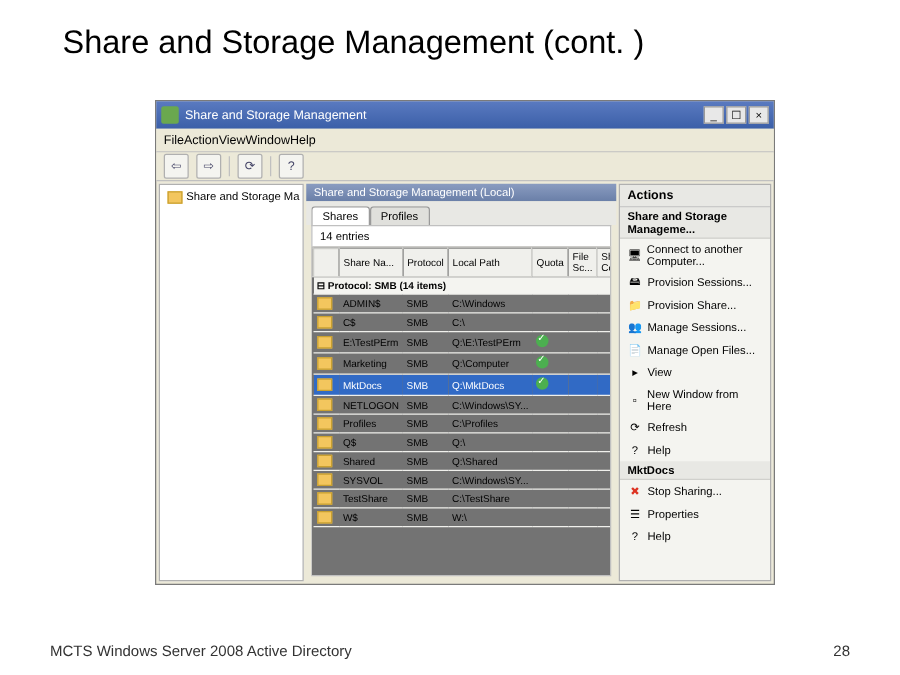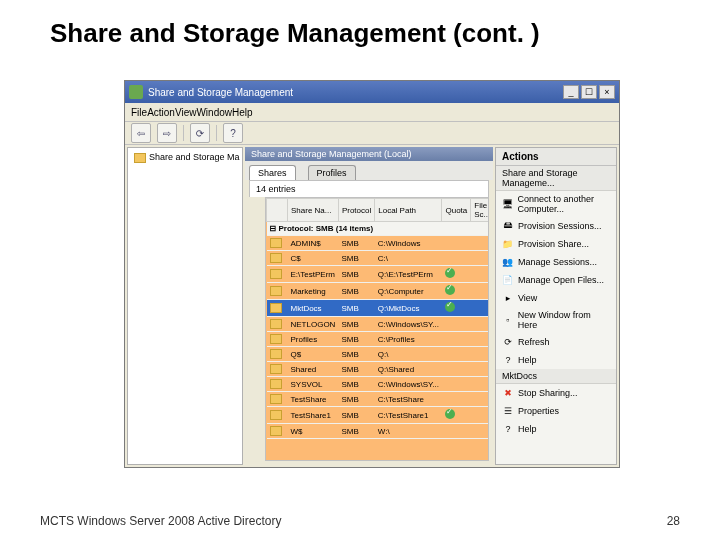--- a/index.html
+++ b/index.html
@@ -1,47 +1,47 @@
 <!DOCTYPE html>
 <html><head>
 <meta charset="utf-8">
 <style>
 body{margin:0;width:720px;height:540px;background:#fff;font-family:"Segoe UI",Tahoma,sans-serif;font-size:11px;color:#000;overflow:hidden}
-.slide-title{font-size:26px;font-weight:700;padding:18px 15px 12px 50px}
+.slide-title{font-size:26px;font-weight:400;padding:18px 15px 12px 50px}
 .footer{position:absolute;bottom:12px;left:40px;right:40px;display:flex;justify-content:space-between;font-size:12px;color:#333}
 .app{position:absolute;left:124px;top:80px;width:494px;height:386px;border:1px solid #7a7a7a;background:#ece9d8;display:flex;flex-direction:column}
 .titlebar{height:22px;background:linear-gradient(#5a7ac0,#3b5fa8);color:#fff;display:flex;align-items:center;padding:0 4px;font-size:10px}
 .titlebar .ticon{width:14px;height:14px;background:#6aa84f;margin-right:5px;border-radius:2px}
 .winctl{margin-left:auto;display:flex;gap:2px}
 .winctl button{width:16px;height:14px;background:#e8e8e8;border:1px solid #9a9a9a;font-size:9px;line-height:10px;padding:0;cursor:pointer}
 .menubar{height:18px;background:#ece9d8;display:flex;align-items:center;padding:0 6px;font-size:10px;border-bottom:1px solid #c0c0c0}
 .toolbar{height:22px;background:#ece9d8;display:flex;align-items:center;gap:6px;padding:0 6px;border-bottom:1px solid #c0c0c0}
 .tb-btn{width:18px;height:18px;border:1px solid #b0b0b0;background:#f4f4f0;border-radius:2px;display:flex;align-items:center;justify-content:center;font-size:10px;color:#446}
 .sep{width:1px;height:16px;background:#c0c0c0}
 .body{flex:1;display:flex;min-height:0}
 .tree{width:110px;background:#fff;border:1px solid #b0b0b0;margin:2px;padding:2px;font-size:9px}
 .tree-item{padding:2px 4px;white-space:nowrap;overflow:hidden}
 .main{flex:1;display:flex;flex-direction:column;margin:2px 0 2px 0;min-width:0}
 .main-hdr{background:linear-gradient(#8a9cc0,#6a7fa8);color:#fff;padding:2px 6px;font-size:9px}
 .tabs{display:flex;padding:4px 4px 0 4px;background:#e8e8e4;font-size:9px}
-.tab{padding:2px 8px;border:1px solid #9a9a9a;border-bottom:none;background:#fff;margin-right:12px;border-radius:3px 3px 0 0}
+.tab{padding:2px 8px;border:1px solid #9a9a9a;border-bottom:none;background:#fff;margin-right:0;border-radius:3px 3px 0 0}
 .tab.inactive{background:#e0e0dc}
 .summary{padding:3px 6px;font-size:9px;background:#fff;border:1px solid #c0c0c0;margin:0 4px;border-bottom:none}
-.tbl-wrap{flex:1;background:#fdba74;border:1px solid #c0c0c0;margin:0 4px 4px 20px;overflow:auto}
+.tbl-wrap{flex:1;background:#737373;border:1px solid #c0c0c0;margin:0 4px 4px 4px;overflow:auto}
 table{width:100%;border-collapse:collapse;font-size:8px}
 th{background:#f0f0ec;border:1px solid #d0d0cc;padding:2px 3px;text-align:left;font-weight:400;position:sticky;top:0}
 td{padding:2px 3px;border-bottom:1px solid #f0f0ec;white-space:nowrap;overflow:hidden}
 tr.group td{background:#f4f4f0;font-weight:700}
 tr.selected td{background:#316ac5;color:#fff}
 .fld-icon{display:inline-block;width:10px;height:8px;background:#f3c65e;border:1px solid #c9a030;vertical-align:middle;margin-right:3px}
 .ok-icon{display:inline-block;width:10px;height:10px;background:#4caf50;border-radius:50%;position:relative}
 .ok-icon::after{content:"✓";position:absolute;left:1px;top:-2px;color:#fff;font-size:8px}
 .actions{width:120px;background:#f4f4f0;border:1px solid #b0b0b0;margin:2px;display:flex;flex-direction:column;font-size:9px}
 .act-hdr{background:#e8e8e4;padding:3px 6px;font-size:10px;font-weight:700;border-bottom:1px solid #c0c0c0}
-.act-sub{background:#e8e8e4;padding:2px 6px;font-weight:400;border-bottom:1px solid #d0d0cc}
+.act-sub{background:#e8e8e4;padding:2px 6px;font-weight:700;border-bottom:1px solid #d0d0cc}
 .act-item{padding:3px 6px;display:flex;align-items:center;gap:4px;cursor:pointer}
 .act-item .i{width:12px;height:12px;display:flex;align-items:center;justify-content:center;font-size:9px}
 .stop{color:#d32}
 </style>
 </head>
 <body>
 
 <div class="slide-title">Share and Storage Management (cont. )</div>
 
 <div class="app">
@@ -191,29 +191,20 @@
                 <td><span class="fld-icon"></span></td>
                 <td>TestShare</td>
                 <td>SMB</td>
                 <td>C:\TestShare</td>
                 <td></td>
                 <td></td>
                 <td></td>
               </tr>
               <tr>
                 <td><span class="fld-icon"></span></td>
-                <td>TestShare1</td>
-                <td>SMB</td>
-                <td>C:\TestShare1</td>
-                <td><span class="ok-icon"></span></td>
-                <td></td>
-                <td></td>
-              </tr>
-              <tr>
-                <td><span class="fld-icon"></span></td>
                 <td>W$</td>
                 <td>SMB</td>
                 <td>W:\</td>
                 <td></td>
                 <td></td>
                 <td></td>
               </tr>
             </tbody>
     </table>
    </div>

